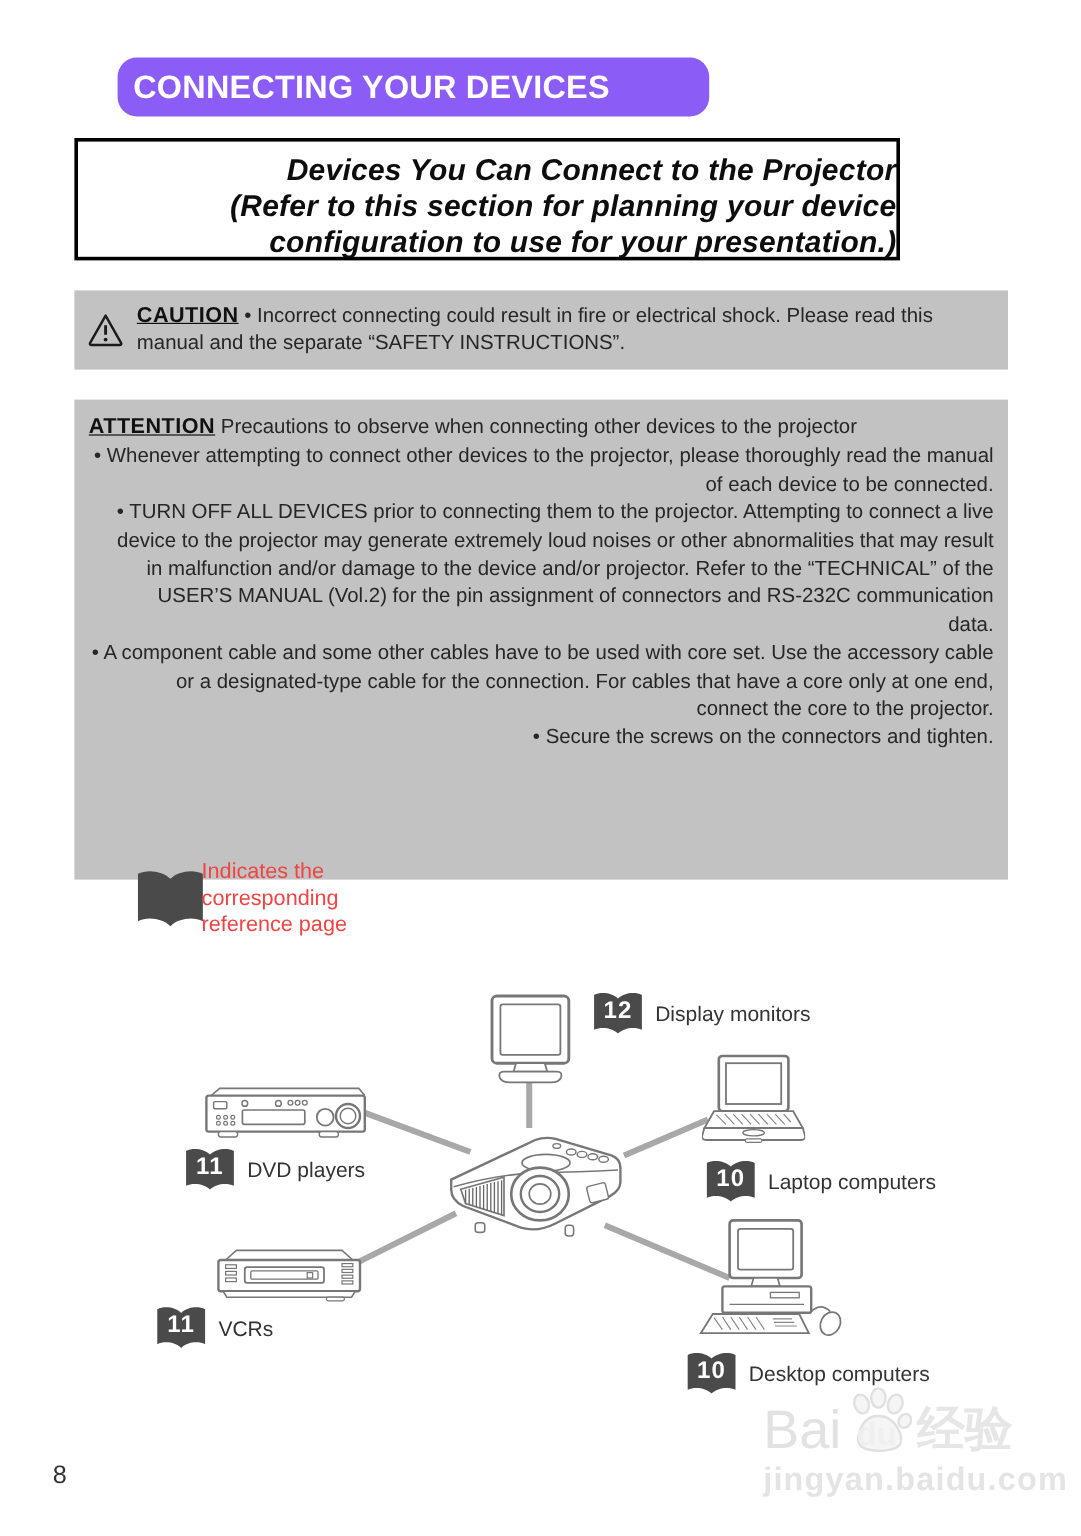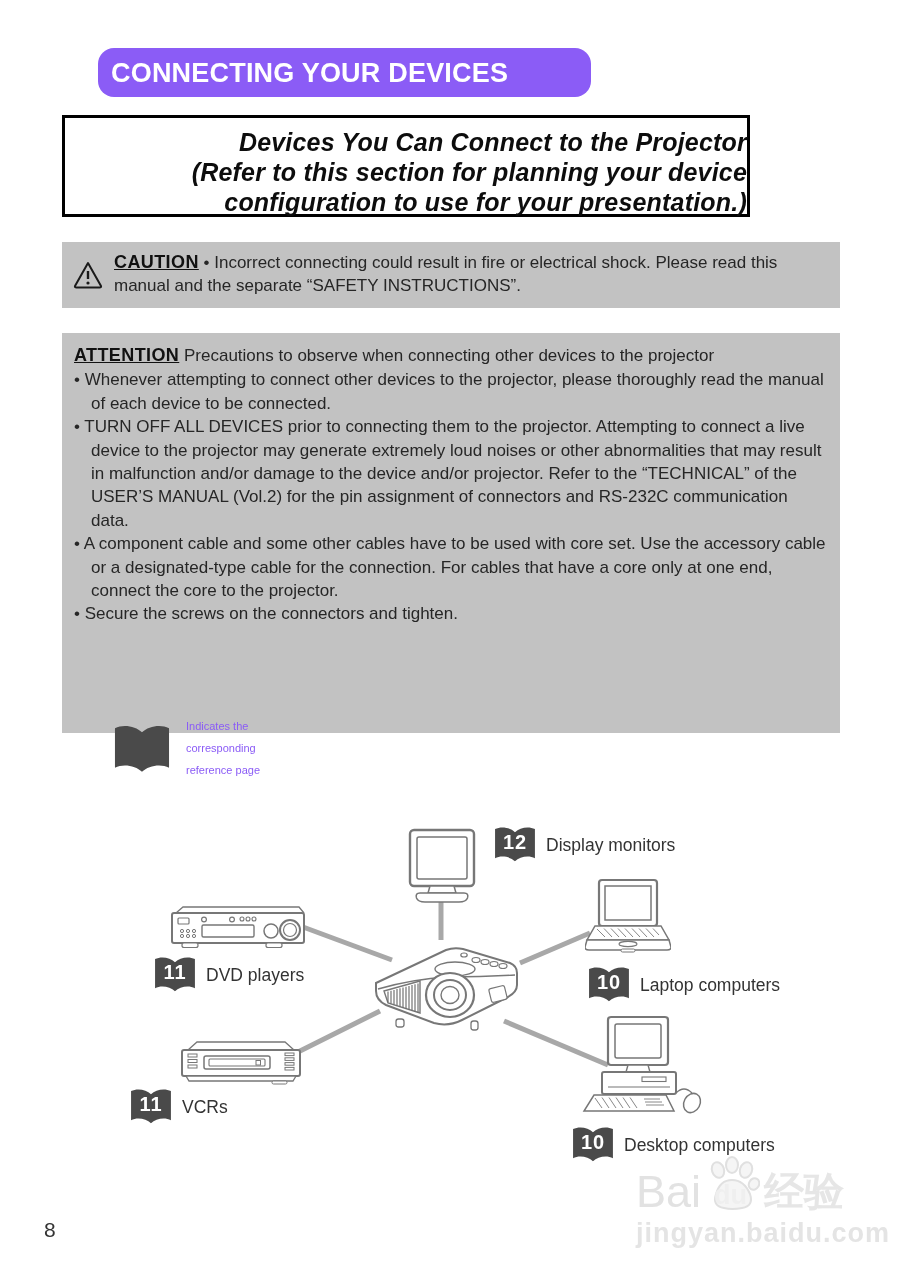--- a/index.html
+++ b/index.html
@@ -19,25 +19,25 @@
   
   .caution-box{position:absolute;left:62px;top:242px;width:778px;height:66px;background:#c2c2c2;
     box-sizing:border-box;padding:9px 16px 0 10px;display:flex;}
   .warn-icon{flex:0 0 32px;margin-top:9px;}
   .caution-text{font-size:17px;line-height:23px;color:#262626;margin-left:10px;width:706px;}
   .inline-label{font-weight:bold;text-decoration:underline;font-size:18px;letter-spacing:0.4px;color:#111;}
 
   .attention-box{position:absolute;left:62px;top:333px;width:778px;height:400px;background:#c2c2c2;
     box-sizing:border-box;padding:11px 12px 0 12px;font-size:17px;line-height:23.4px;color:#262626;}
   .attention-box .head{margin-bottom:1px;}
-  .bullet{padding-left:17px;text-indent:-17px;}
+  .bullet{padding-left:17px;text-indent:-17px;text-align:right;}
 
   
   .legend-book{position:absolute;left:110px;top:724px;}
-  .legend-text{position:absolute;left:186px;top:716px;font-size:11px;line-height:21.8px;color:#8b5cf6;}
+  .legend-text{position:absolute;left:168px;top:716px;font-size:18px;line-height:21.8px;color:#ef4444;}
 
   
   .diagram{position:absolute;left:100px;top:815px;width:800px;height:365px;}
   .diagram svg.dev{position:absolute;}
   .lines{position:absolute;left:0;top:0;}
   .badge{position:absolute;width:46px;height:38px;}
   .badge svg{position:absolute;inset:0;}
   .badge-num{position:absolute;left:0;right:0;top:5px;text-align:center;color:#fff;font-weight:bold;
     font-size:20px;letter-spacing:1px;}
   .dev-label{position:absolute;font-size:17.5px;color:#333;white-space:nowrap;}

